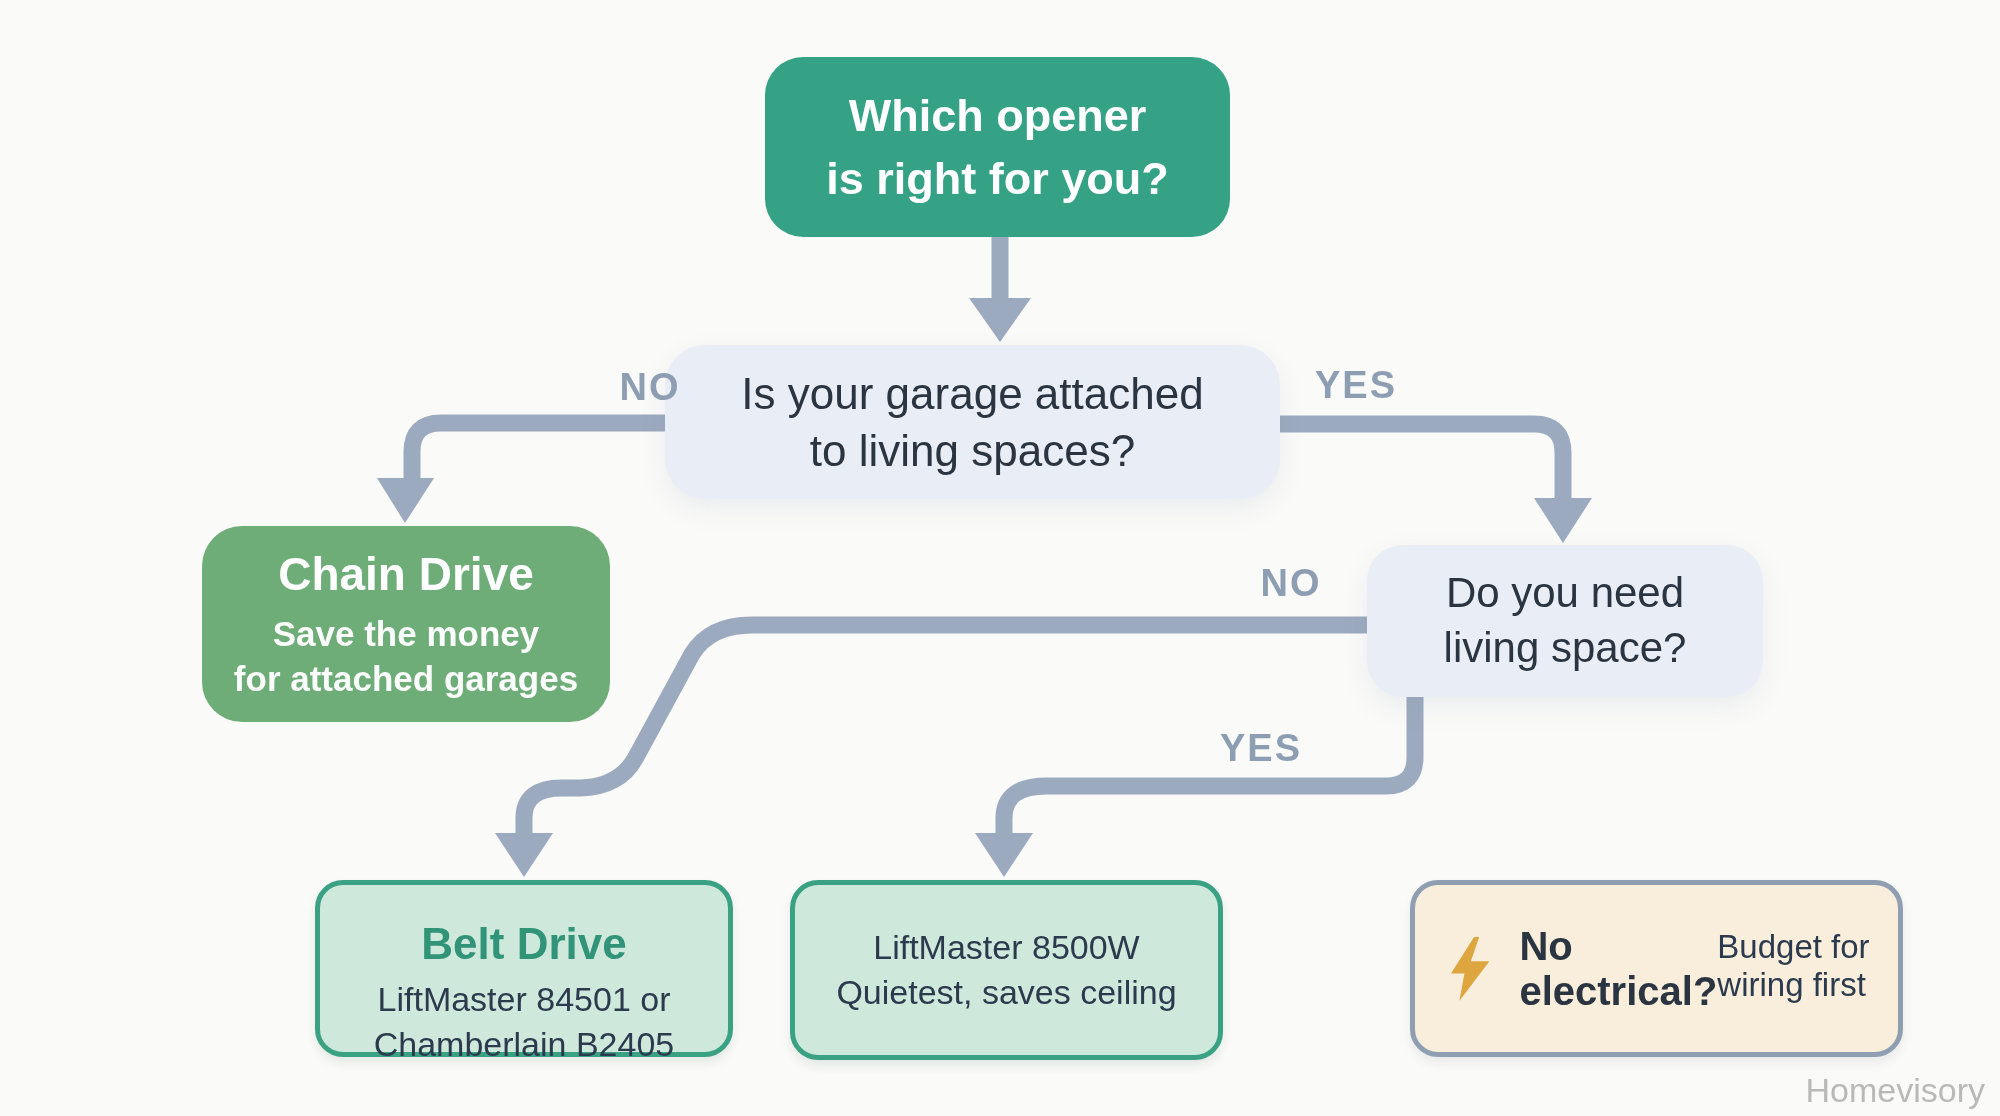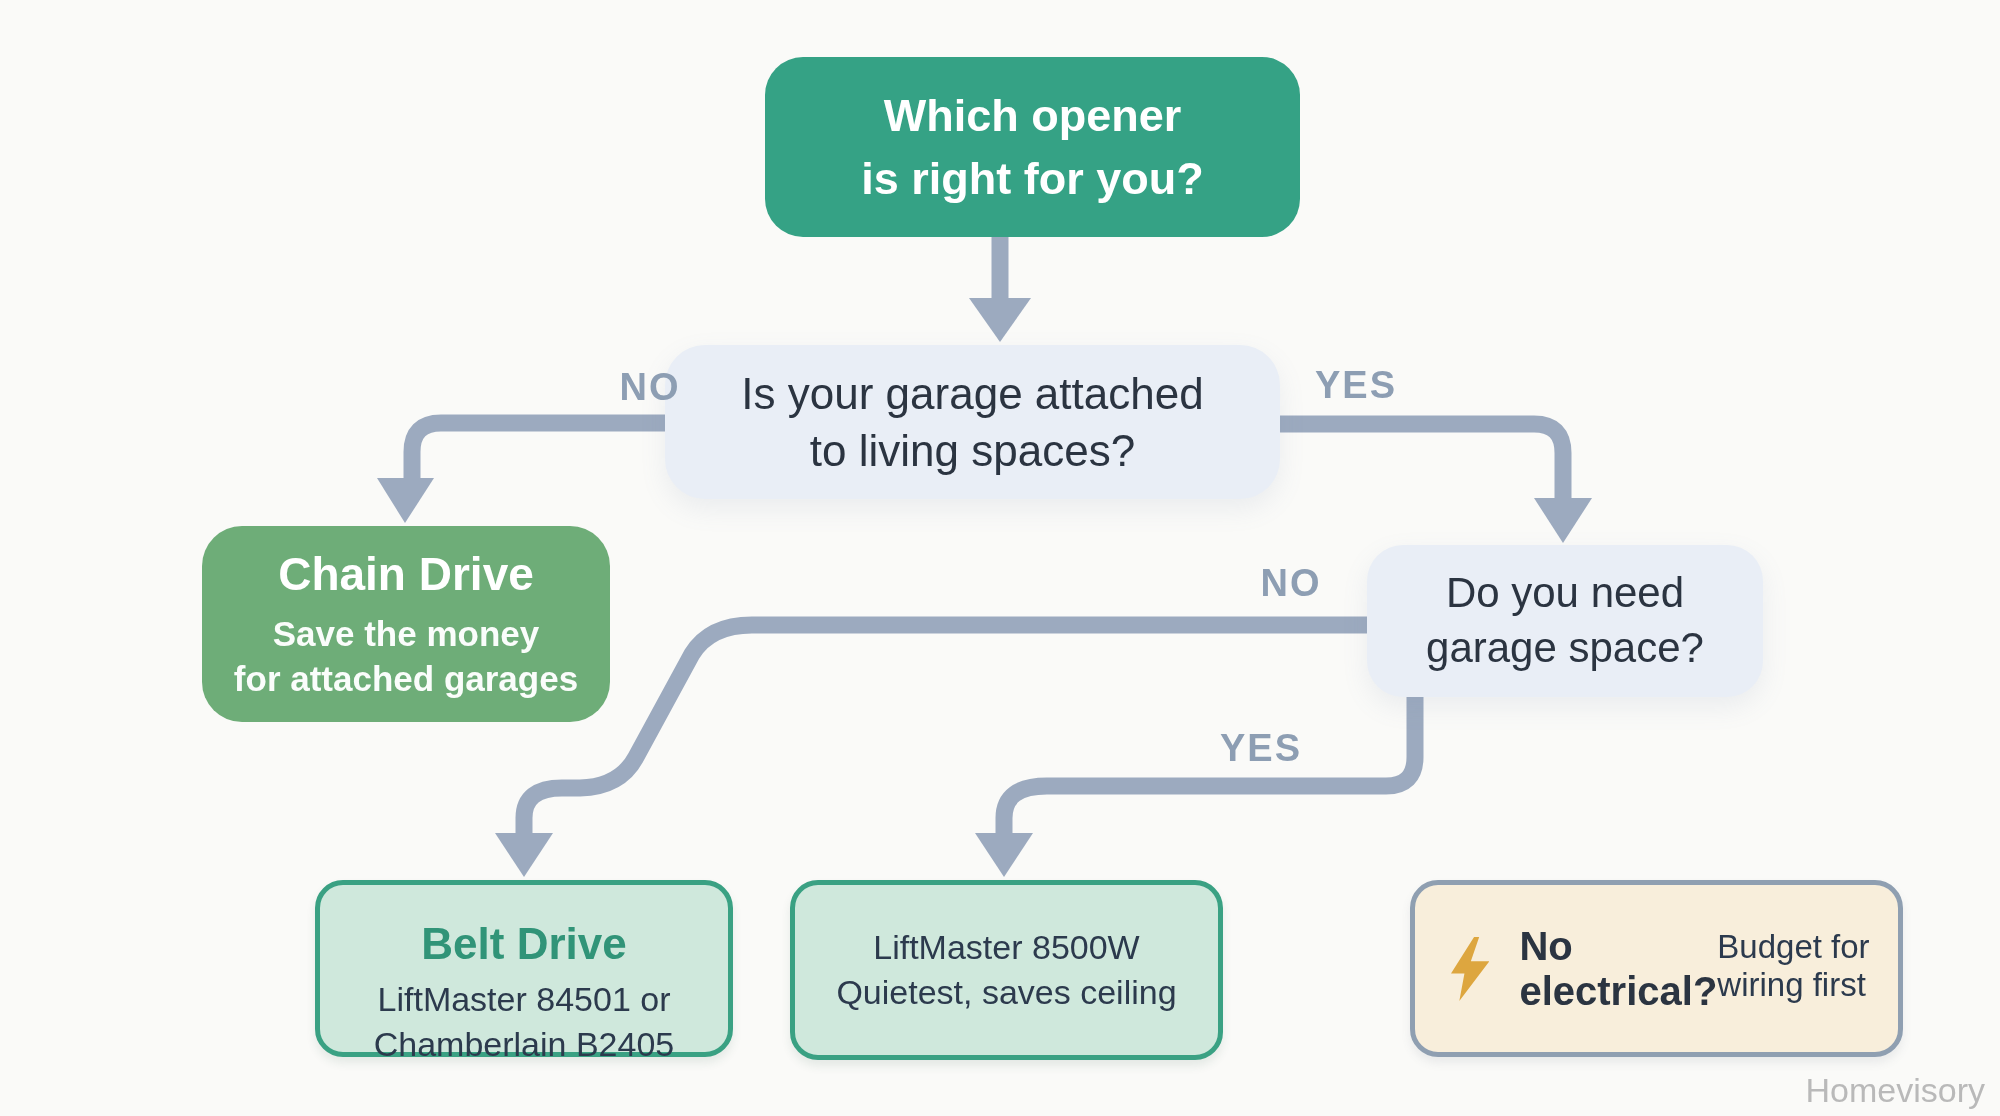--- a/index.html
+++ b/index.html
@@ -13,21 +13,21 @@
   #wires{position:absolute;left:0;top:0;}
   .wire{stroke:var(--connector);stroke-width:17;fill:none;}
   .head{fill:var(--connector);stroke:none;}
 
   .box{
     position:absolute;display:flex;flex-direction:column;
     justify-content:center;align-items:center;text-align:center;
     box-sizing:border-box;
   }
   #root-box{
-    left:765px;top:57px;width:535px;height:180px;border-radius:38px;
+    left:765px;top:57px;width:465px;height:180px;border-radius:38px;
     background:var(--root-box-bg);color:var(--root-box-text);
     font-weight:bold;font-size:45px;line-height:1.4;
   }
   .question{
     background:var(--question-box-bg);color:var(--question-text);
     box-shadow:0 10px 26px rgba(120,140,170,0.12);
   }
   #q-attached{left:665px;top:345px;width:615px;height:154px;border-radius:40px;font-size:44px;line-height:1.3;}
   #q-ceiling{left:1367px;top:545px;width:396px;height:152px;border-radius:36px;font-size:42px;line-height:1.3;}
 
@@ -115,21 +115,21 @@
   <div class="branch-label" id="lbl-attached-yes">YES</div>
 
   <div class="box" id="chain-box">
     <span class="c-title">Chain Drive</span>
     <span class="c-line">Save the money</span>
     <span class="c-line">for attached garages</span>
   </div>
 
   <div class="box question" id="q-ceiling">
     <span>Do you need</span>
-    <span>garage space?</span>
+    <span>living space?</span>
   </div>
   <div class="branch-label" id="lbl-ceiling-no">NO</div>
   <div class="branch-label" id="lbl-ceiling-yes">YES</div>
 
   <div class="box result" id="belt-box">
     <span class="r-title">Belt Drive</span>
     <span class="r-line">LiftMaster 84501 or</span>
     <span class="r-line">Chamberlain B2405</span>
   </div>
 

